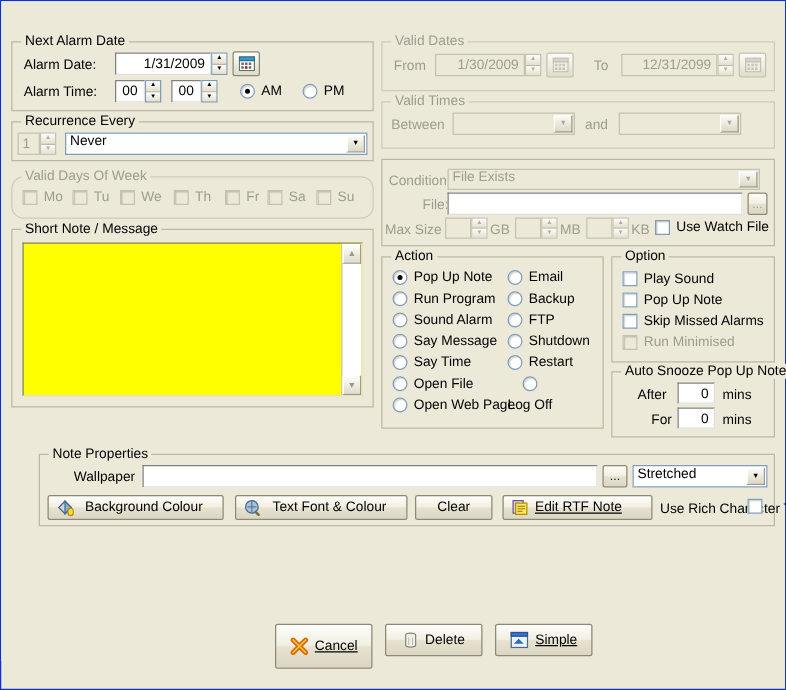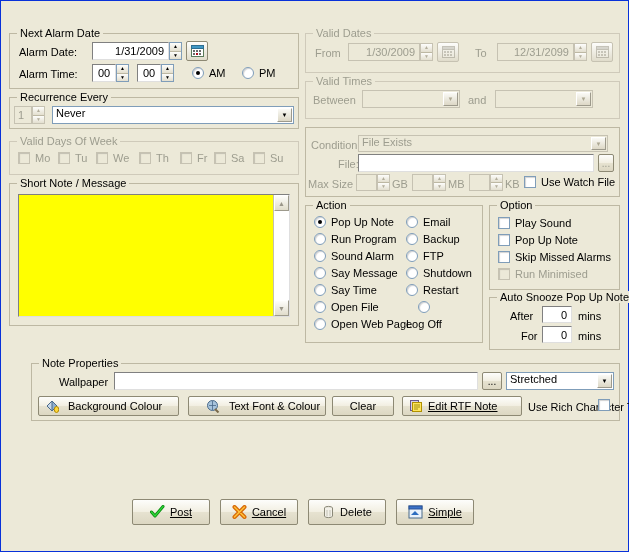--- a/index.html
+++ b/index.html
@@ -247,21 +247,21 @@
       <div class="spin dis" style="left:22px; top:8px; height:18px;">
         <i>▲</i>
           <i>▼</i>
       </div>
       <div class="combo" style="left:42px; top:8px; width:242px; height:18px;">
         <span>Never</span>
         <span class="arrow">▼</span>
       </div>
     </div>
 
-    <div class="group disabled" style="left:8px; top:140px; width:290px; height:34px;">
+    <div class="group disabled" style="left:8px; top:140px; width:290px; height:34px;border-radius:10px;">
       <span class="glabel">Valid Days Of Week</span>
       <div class="check dis" style="left:8px; top:10px;">
         <span class="box"></span>
         <span>Mo</span>
       </div>
       <div class="check dis" style="left:48px; top:10px;">
         <span class="box"></span>
         <span>Tu</span>
       </div>
       <div class="check dis" style="left:86px; top:10px;">
@@ -516,21 +516,21 @@
 
       <div class="btn" style="left:6px; top:32px; width:141px; height:20px; justify-content:flex-start; padding-left:6px;">
         <svg class="ico" width="14" height="14" viewBox="0 0 14 14">
           <path d="M2 7 L7 2 L12 7 L7 12 Z" fill="#C8D8E8" stroke="#4A6A8A" stroke-width="1"></path>
           <path d="M7 2 L12 7 L7 12 Z" fill="#8FAFD0" stroke="#4A6A8A" stroke-width="1"></path>
           <ellipse cx="11.5" cy="10.5" rx="2.2" ry="3" fill="#FFD83A" stroke="#B08800"></ellipse>
         </svg>
         <span style="margin-left:4px;">Background Colour</span>
       </div>
 
-      <div class="btn" style="left:156px; top:32px; width:138px; height:20px; justify-content:flex-start; padding-left:17px;">
+      <div class="btn" style="left:156px; top:32px; width:138px; height:20px; justify-content:flex-start; padding-left:6px;">
         <svg class="ico" width="14" height="14" viewBox="0 0 14 14">
           <circle cx="6.5" cy="6.5" r="5" fill="#A8C4DC" stroke="#4A6A8A"></circle>
           <path d="M3 6.5 h7 M6.5 2 v9" stroke="#4A6A8A" stroke-width=".8" fill="none"></path>
           <path d="M9 10 l3.5 3.5" stroke="#7A6A4A" stroke-width="2"></path>
         </svg>
         <span style="margin-left:4px;">Text Font &amp; Colour</span>
       </div>
 
       <div class="btn" style="left:300px; top:32px; width:62px; height:20px;">
         <span>Clear</span>
@@ -544,29 +544,22 @@
         </svg>
         <span style="margin-left:0;text-decoration:underline;">Edit RTF Note</span>
       </div>
 
       <span class="lbl" style="left:496px; top:37px;">Use Rich Character Text</span>
       <div class="check" style="left:566px; top:35px;">
         <span class="box"></span>
       </div>
     </div>
 
-    <div class="btn" style="left:131px; top:498px; width:78px; height:26px;">
-      <svg class="ico" width="15" height="14" viewBox="0 0 15 14">
-        <path d="M1.5 7 L5 11 L13 1.5" stroke="#0A8A10" stroke-width="3" fill="none" stroke-linecap="round" stroke-linejoin="round"></path>
-        <path d="M1.5 7 L5 11 L13 1.5" stroke="#2FD83A" stroke-width="1.2" fill="none" stroke-linecap="round" stroke-linejoin="round"></path>
-      </svg>
-      <span class="underline">Post</span>
-    </div>
-
-    <div class="btn" style="left:219px; top:498px; width:78px; height:26px;">
+
+    <div class="btn" style="left:219px; top:498px; width:78px; height:36px;">
       <svg class="ico" width="15" height="14" viewBox="0 0 15 14">
         <path d="M2.5 2 L12.5 12 M12.5 2 L2.5 12" stroke="#D86A0A" stroke-width="4" stroke-linecap="round"></path>
         <path d="M2.5 2 L12.5 12 M12.5 2 L2.5 12" stroke="#FFC43A" stroke-width="1.4" stroke-linecap="round"></path>
       </svg>
       <span class="underline">Cancel</span>
     </div>
 
     <div class="btn" style="left:307px; top:498px; width:78px; height:26px;">
       <svg class="ico" width="13" height="14" viewBox="0 0 13 14">
         <ellipse cx="6.5" cy="3" rx="4" ry="1.6" fill="#E8E6DC" stroke="#8A8878"></ellipse>

